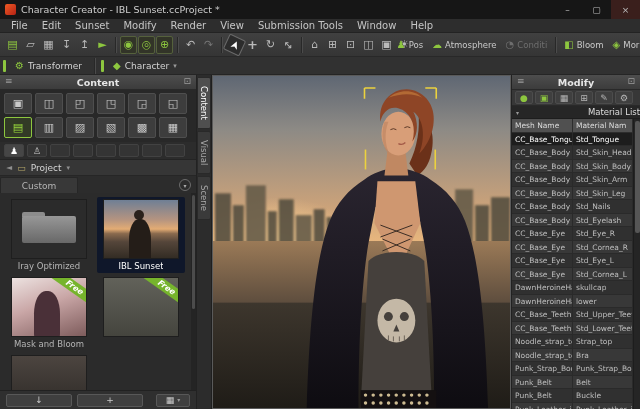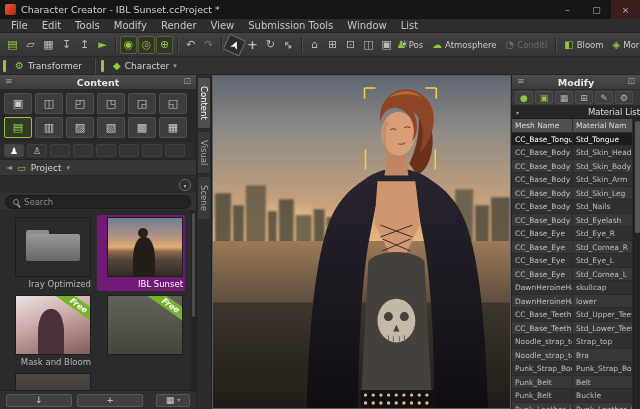--- a/index.html
+++ b/index.html
@@ -65,22 +65,22 @@
 .tabs-row{height:17px;display:flex;align-items:flex-end;background:#2c2c2c;flex:0 0 auto}
 .tab{width:78px;height:16px;display:flex;align-items:center;justify-content:center;font-size:9px;background:#383838;color:#b4b4b4;border:1px solid #262626;border-bottom:none;border-radius:2px 2px 0 0}
 .tab.active{background:#4b4b4b;color:#fff}
 .tab-collapse{margin-left:auto;margin-right:5px;margin-bottom:2px;width:12px;height:12px;border:1px solid #6b6b6b;border-radius:50%;display:flex;align-items:center;justify-content:center;font-size:6px;color:#aaa}
 .search-row{height:18px;padding:2px 5px;background:#333;border-bottom:1px solid #282828;flex:0 0 auto}
 .search-box{height:14px;background:#232323;border:1px solid #1b1b1b;border-radius:8px;display:flex;align-items:center;padding:0 7px;gap:5px}
 .mag{width:6px;height:6px;border:1.5px solid #8a8a8a;border-radius:50%;position:relative;flex:0 0 auto}
 .mag::after{content:"";position:absolute;width:4px;height:1.5px;background:#8a8a8a;transform:rotate(45deg);right:-3px;bottom:-2px}
 .search-text{color:#8a8a8a;font-size:8.5px}
 .items{flex:1;background:#2b2b2b;overflow:hidden;padding:4px 2px 0 5px;display:flex;flex-wrap:wrap;gap:2px 4px;align-content:flex-start;position:relative;min-height:0}
-.item{width:88px;display:flex;flex-direction:column;align-items:flex-end;padding:2px 2px 1px 2px;border-radius:2px}
-.item.selected{background:#701a75}
+.item{width:88px;display:flex;flex-direction:column;align-items:center;padding:2px 2px 1px 2px;border-radius:2px}
+.item.selected{background:#0f172a}
 .thumb{width:76px;height:60px;position:relative;border:1px solid #1e1e1e;overflow:hidden;flex:0 0 auto}
 .item-label{font-size:8.5px;color:#b5b5b5;margin-top:2px;height:11px;white-space:nowrap;overflow:hidden}
 .item.selected .item-label{color:#fff}
 .free-ribbon{position:absolute;top:4px;right:-16px;transform:rotate(35deg);background:#76b42c;color:#fff;font-size:8px;font-style:italic;font-weight:bold;padding:0 18px;line-height:11px;z-index:2}
 .thumb-folder{background:#2b2b2b}
 .thumb-folder::before{content:"";position:absolute;left:14%;top:20%;width:30%;height:9%;background:#8c8c8c;border-radius:2px 2px 0 0}
 .thumb-folder::after{content:"";position:absolute;left:14%;top:28%;width:72%;height:46%;background:linear-gradient(#979797,#686868);border-radius:2px}
 .thumb-sunset{background:linear-gradient(#6f7f95 0%,#b59480 34%,#e3ac74 50%,#8a6a4e 58%,#55463a 72%,#332c24 100%)}
 .thumb-sunset::before{content:"";position:absolute;left:40%;top:18%;width:10px;height:10px;border-radius:50%;background:#2a211c}
 .thumb-sunset::after{content:"";position:absolute;left:34%;top:32%;width:22px;height:46px;background:#241d18;border-radius:45% 45% 12% 12%}
@@ -139,27 +139,27 @@
     <div class="win-controls">
       <div class="win-btn">–</div>
       <div class="win-btn">▢</div>
       <div class="win-btn close">×</div>
     </div>
   </div>
 
   <div class="menubar" id="menubar">
       <div class="menu-item">File</div>
       <div class="menu-item">Edit</div>
-      <div class="menu-item">Tools</div>
+      <div class="menu-item">Sunset</div>
       <div class="menu-item">Modify</div>
       <div class="menu-item">Render</div>
       <div class="menu-item">View</div>
       <div class="menu-item">Submission Tools</div>
       <div class="menu-item">Window</div>
-      <div class="menu-item">List</div>
+      <div class="menu-item">Help</div>
     </div>
 
   <div class="toolbar1">
     <div class="tb-side" id="tb-left">
         <div class="tb-icon green">▤</div>
         <div class="tb-icon">▱</div>
         <div class="tb-icon">▦</div>
         <div class="tb-icon">↧</div>
         <div class="tb-icon">↥</div>
         <div class="tb-icon green">►</div>
@@ -260,29 +260,24 @@
           <div class="sub-icon"></div>
         </div>
       <div class="breadcrumb">
         <span class="bc-icon">◄</span>
         <span class="bc-folder">▭</span>
         <span class="bc-label">Project</span>
         <span class="bc-caret">▾</span>
       </div>
       <div class="tabs-row">
         <div id="tabs" style="display:flex">
+            <div class="tab">Custom</div>
           </div>
         <div class="tab-collapse">
           <span>▾</span>
-        </div>
-      </div>
-      <div class="search-row">
-        <div class="search-box">
-          <span class="mag"></span>
-          <span class="search-text">Search</span>
         </div>
       </div>
       <div class="items" id="items">
           <div class="item">
             <div class="thumb thumb-folder"></div>
             <div class="item-label">Iray Optimized</div>
           </div>
           <div class="item selected">
             <div class="thumb thumb-sunset"></div>
             <div class="item-label">IBL Sunset</div>

